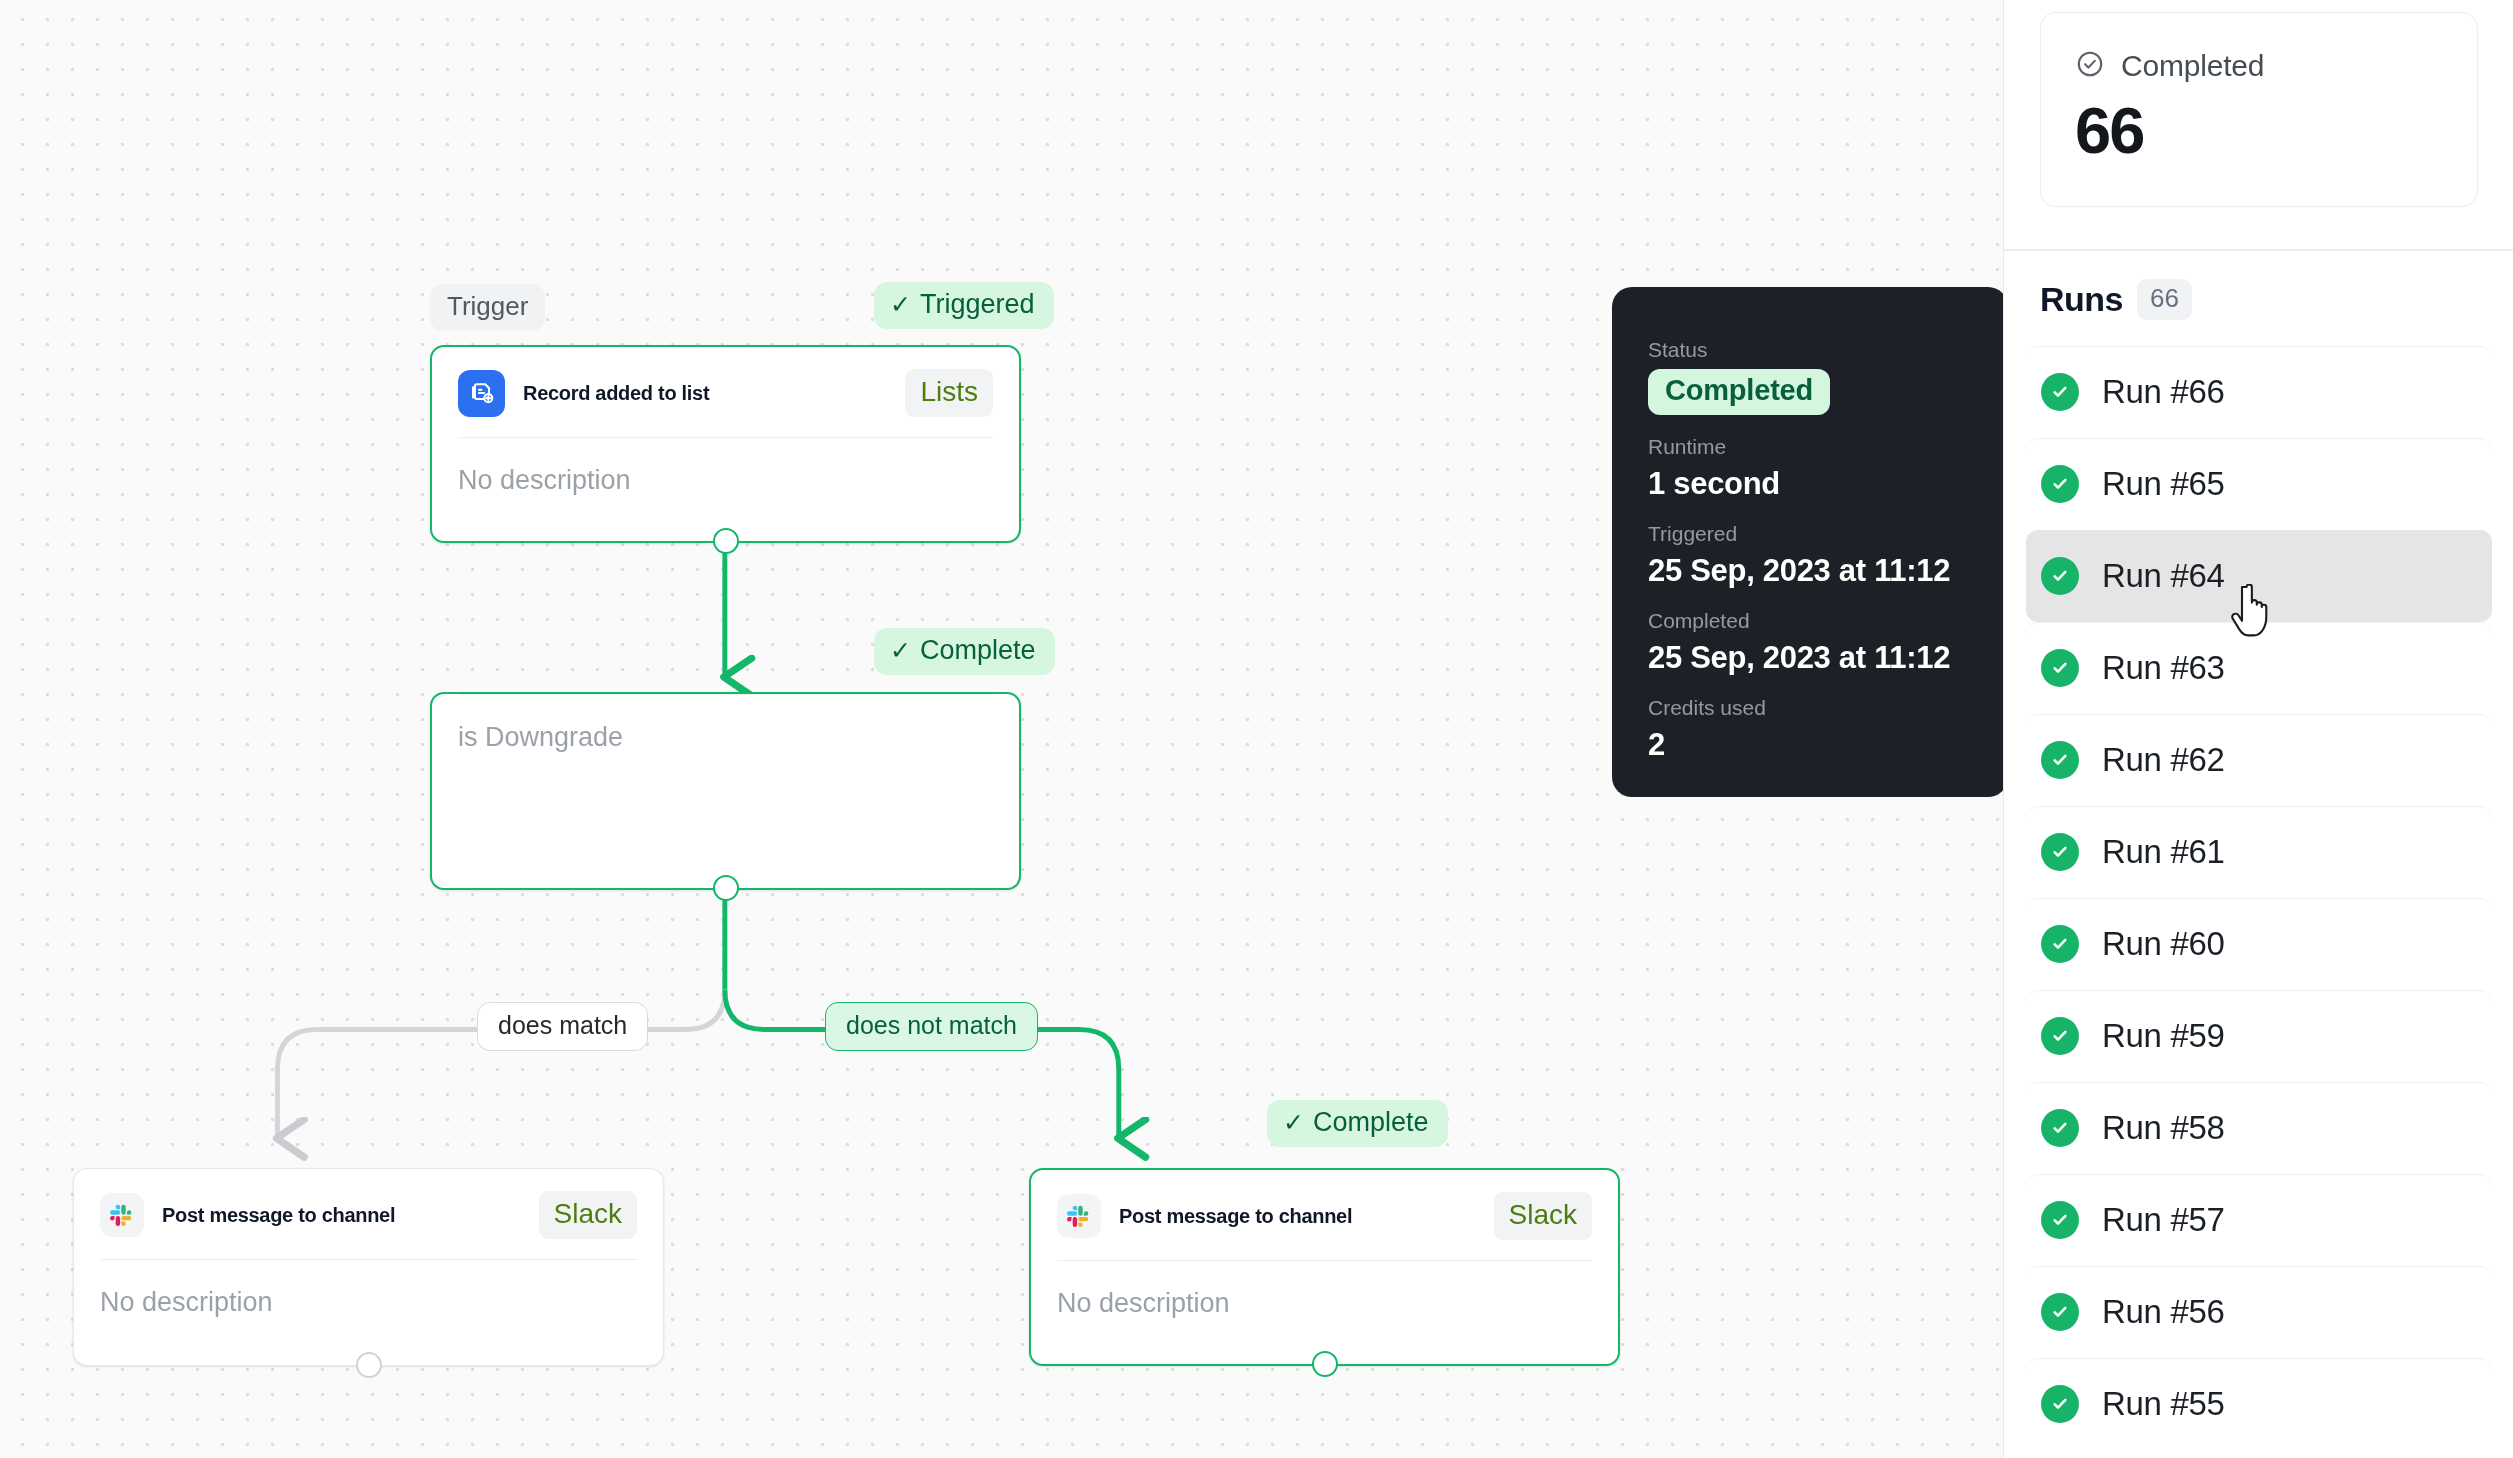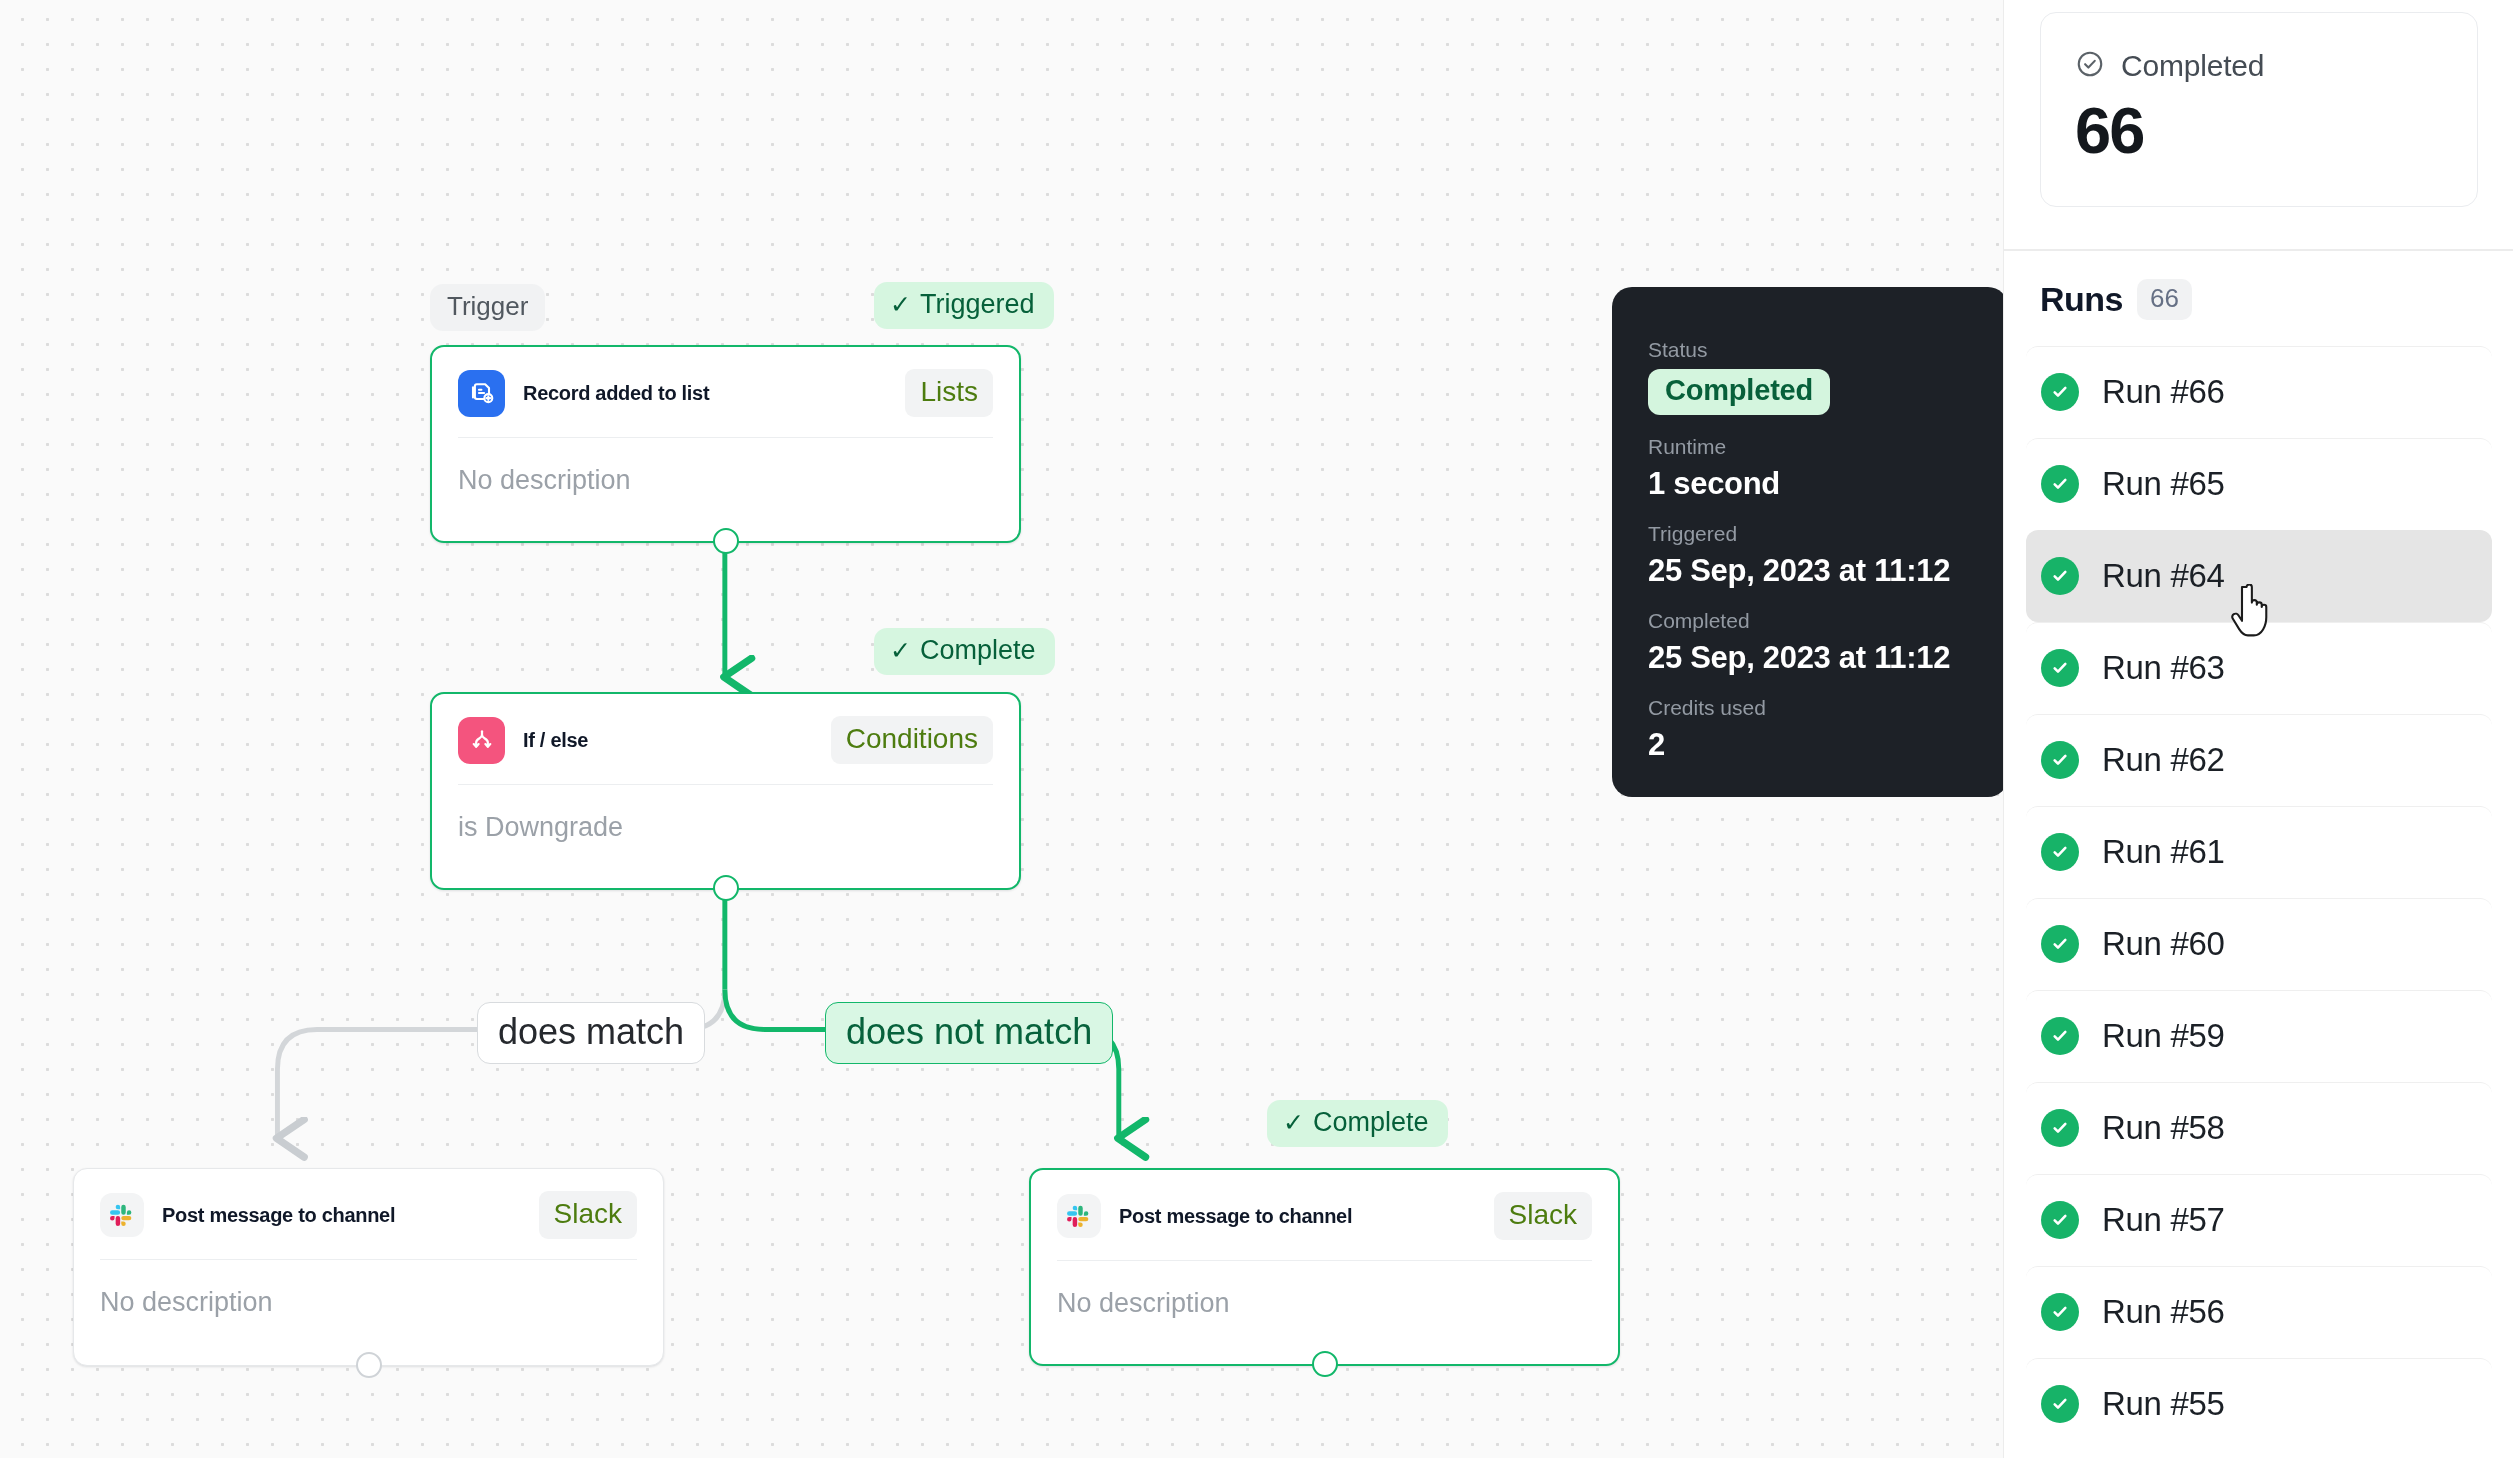--- a/index.html
+++ b/index.html
@@ -76,21 +76,21 @@
 
   .pill-plain {
     position: absolute;
     background: #f1f2f3; color: #51585f;
     font-size: 26px; border-radius: 13px; padding: 7px 17px 9px;
     white-space: nowrap;
   }
 
   
   .edge-label {
-    position: absolute; font-size: 36px; white-space: nowrap;
+    position: absolute; font-size: 25px; white-space: nowrap;
     border-radius: 13px; padding: 8px 20px 10px;
   }
   .edge-label.neutral { background: #ffffff; border: 1.8px solid #d8dbde; color: #26292e; }
   .edge-label.active  { background: #d9f7e4; border: 1.8px solid #12b76a; color: #07623c; }
 
   
   .edges { position: absolute; inset: 0; width: 2003px; height: 1458px; pointer-events: none; }
 
   
   .details {
@@ -202,33 +202,20 @@
       <div class="node-desc">No description</div>
       <span class="handle on"></span>
     </div>
 
     <div class="badge green" style="left:874px; top:628px;">
       <span class="chk">✓</span>
       <span>Complete</span>
     </div>
 
     <div class="node active" style="left:430px; top:692px; width:591px; height:198px;">
-      <div class="node-head">
-        <span class="node-icon" style="background:#f4547e;">
-          <svg width="28" height="28" viewBox="0 0 24 24" fill="none" stroke="#ffffff" stroke-width="1.9" stroke-linecap="round" stroke-linejoin="round">
-            <path d="M12 4.5v3.2"></path>
-            <path d="M12 7.7C12 11 7 10.5 7 14.2v3.4"></path>
-            <path d="M12 7.7C12 11 17 10.5 17 14.2v3.4"></path>
-            <path d="M4.9 15.5 7 17.8l2.1-2.3"></path>
-            <path d="M14.9 15.5 17 17.8l2.1-2.3"></path>
-          </svg>
-        </span>
-        <span class="node-title">If / else</span>
-        <span class="node-tag">Conditions</span>
-      </div>
       <div class="node-divider"></div>
       <div class="node-desc">is Downgrade</div>
       <span class="handle on"></span>
     </div>
 
     <div class="edge-label neutral" style="left:477px; top:1002px;">does match</div>
     <div class="edge-label active" style="left:825px; top:1002px;">does not match</div>
 
     <div class="node idle" style="left:73px; top:1168px; width:591px; height:198px;">
       <div class="node-head">

